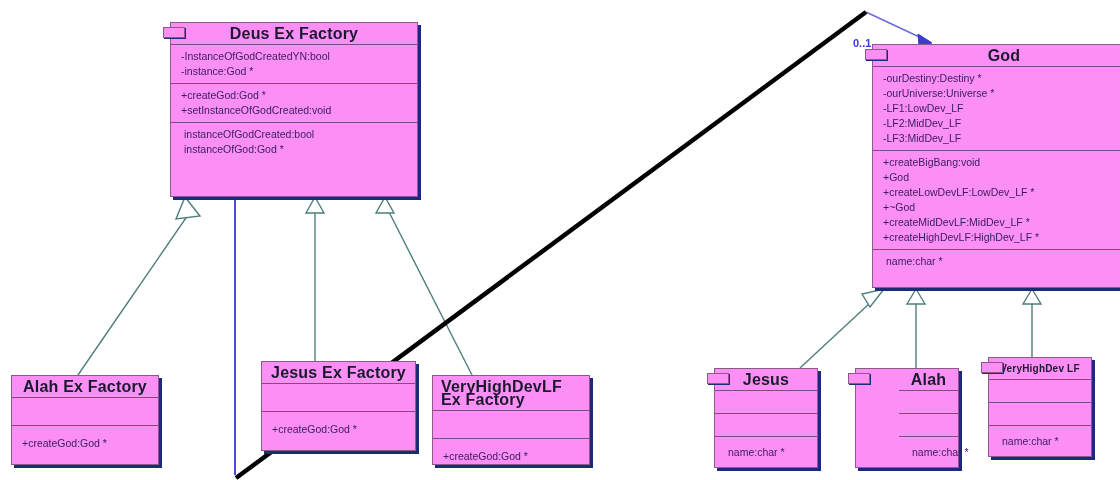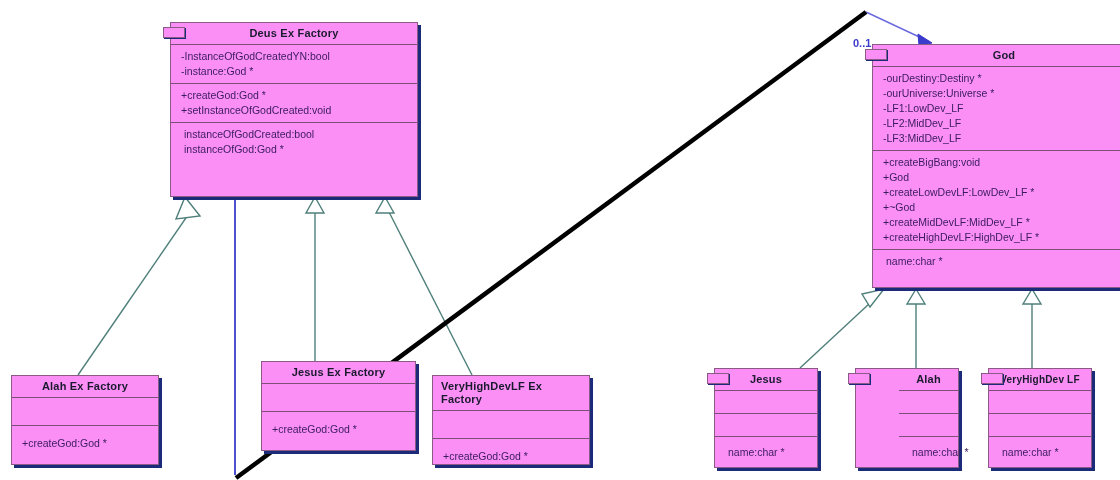--- a/index.html
+++ b/index.html
@@ -39,21 +39,21 @@
     height: 11px;
     box-sizing: border-box;
     background: #fb8ff5;
     border: 1px solid #8c5a86;
     box-shadow: 1px 1px 0 0 #1c2a7a;
     z-index: 6;
   }
   .uml-title {
     text-align: center;
     font-weight: bold;
-    font-size: 11px;
+    font-size: 16px;
     color: #1a1a2e;
     padding: 4px 6px 4px 6px;
     line-height: 13px;
     letter-spacing: 0.2px;
   }
   .uml-title.left {
     text-align: left;
     padding-left: 8px;
   }
   .uml-sec {
@@ -210,21 +210,21 @@
   <div class="uml-class" style="left:855px; top:368px; width:104px; height:100px;padding-left:43px;">
     <div class="uml-tab"></div>
     <div class="uml-title">Alah</div>
     <div class="uml-sec empty" style="height:22px;"></div>
     <div class="uml-sec empty" style="height:22px;"></div>
     <div class="uml-sec" style="padding-top:8px;">
       <div class="uml-row plain">name:char *</div>
     </div>
   </div>
 
-  <div class="uml-class" style="left:988px; top:368px; width:104px; height:100px;">
+  <div class="uml-class" style="left:988px; top:357px; width:104px; height:100px;">
     <div class="uml-tab"></div>
     <div class="uml-title" style="font-size:10px;">VeryHighDev LF</div>
     <div class="uml-sec empty" style="height:22px;"></div>
     <div class="uml-sec empty" style="height:22px;"></div>
     <div class="uml-sec" style="padding-top:8px;">
       <div class="uml-row plain">name:char *</div>
     </div>
   </div>
 
   <div class="multiplicity-label" style="left:853px; top:26px;">0..1</div>

